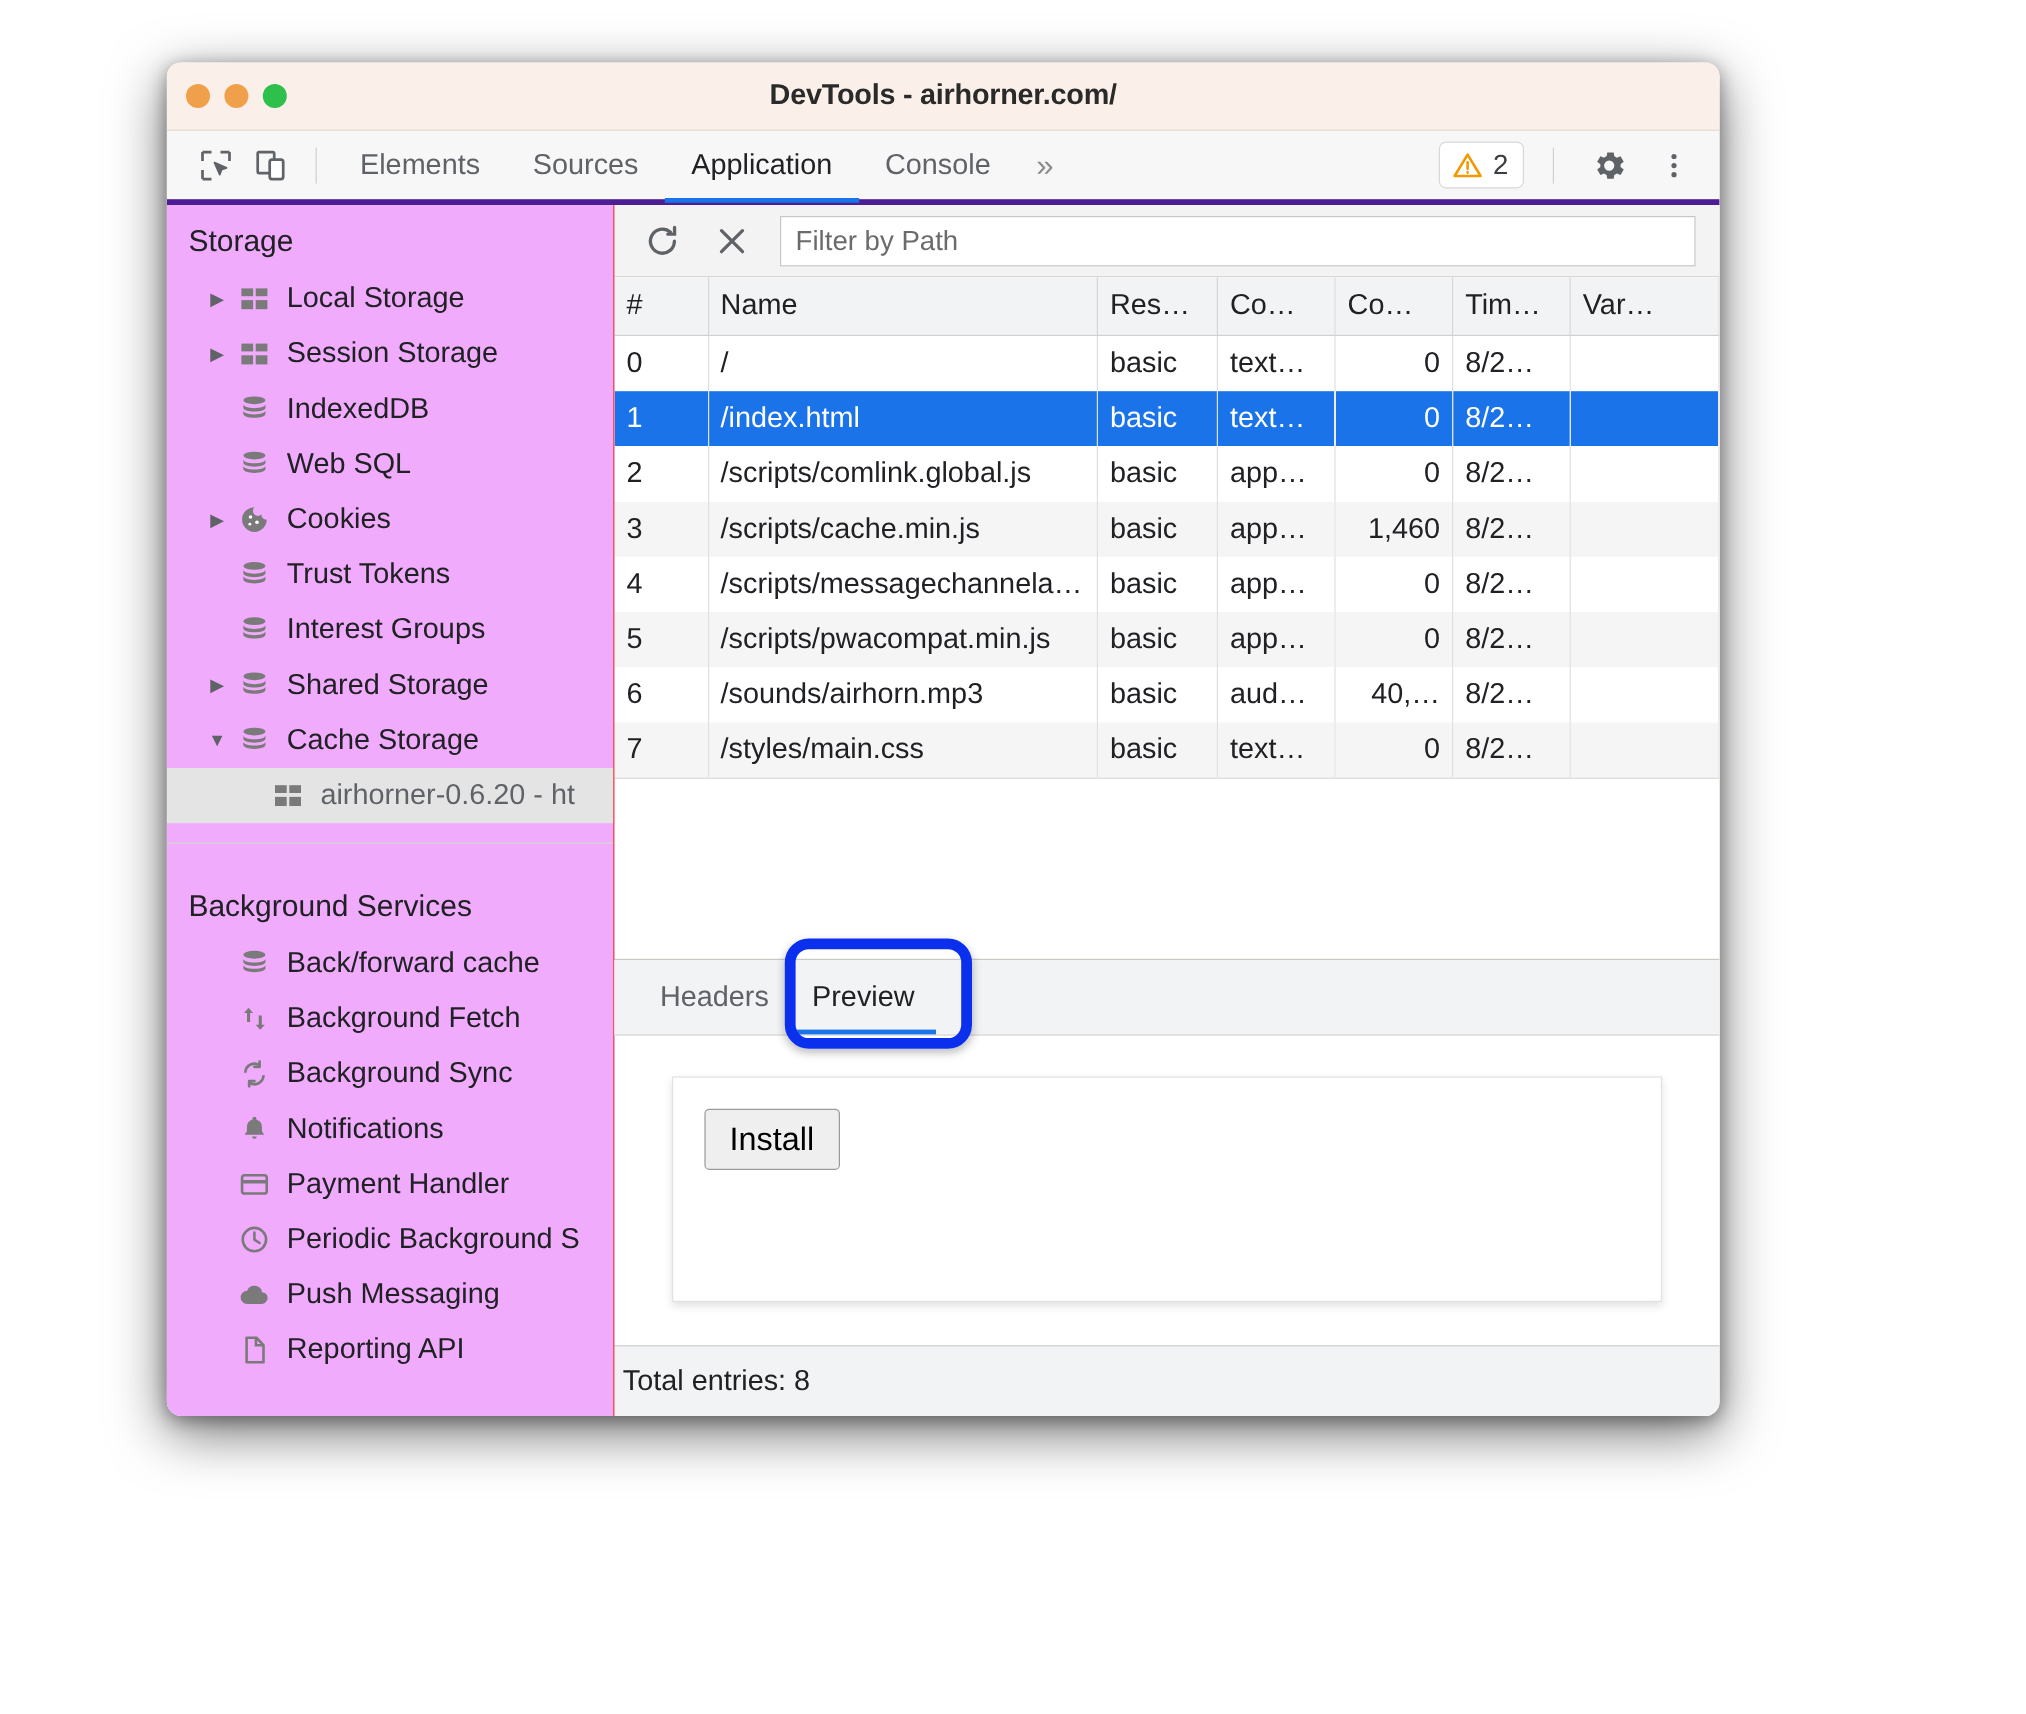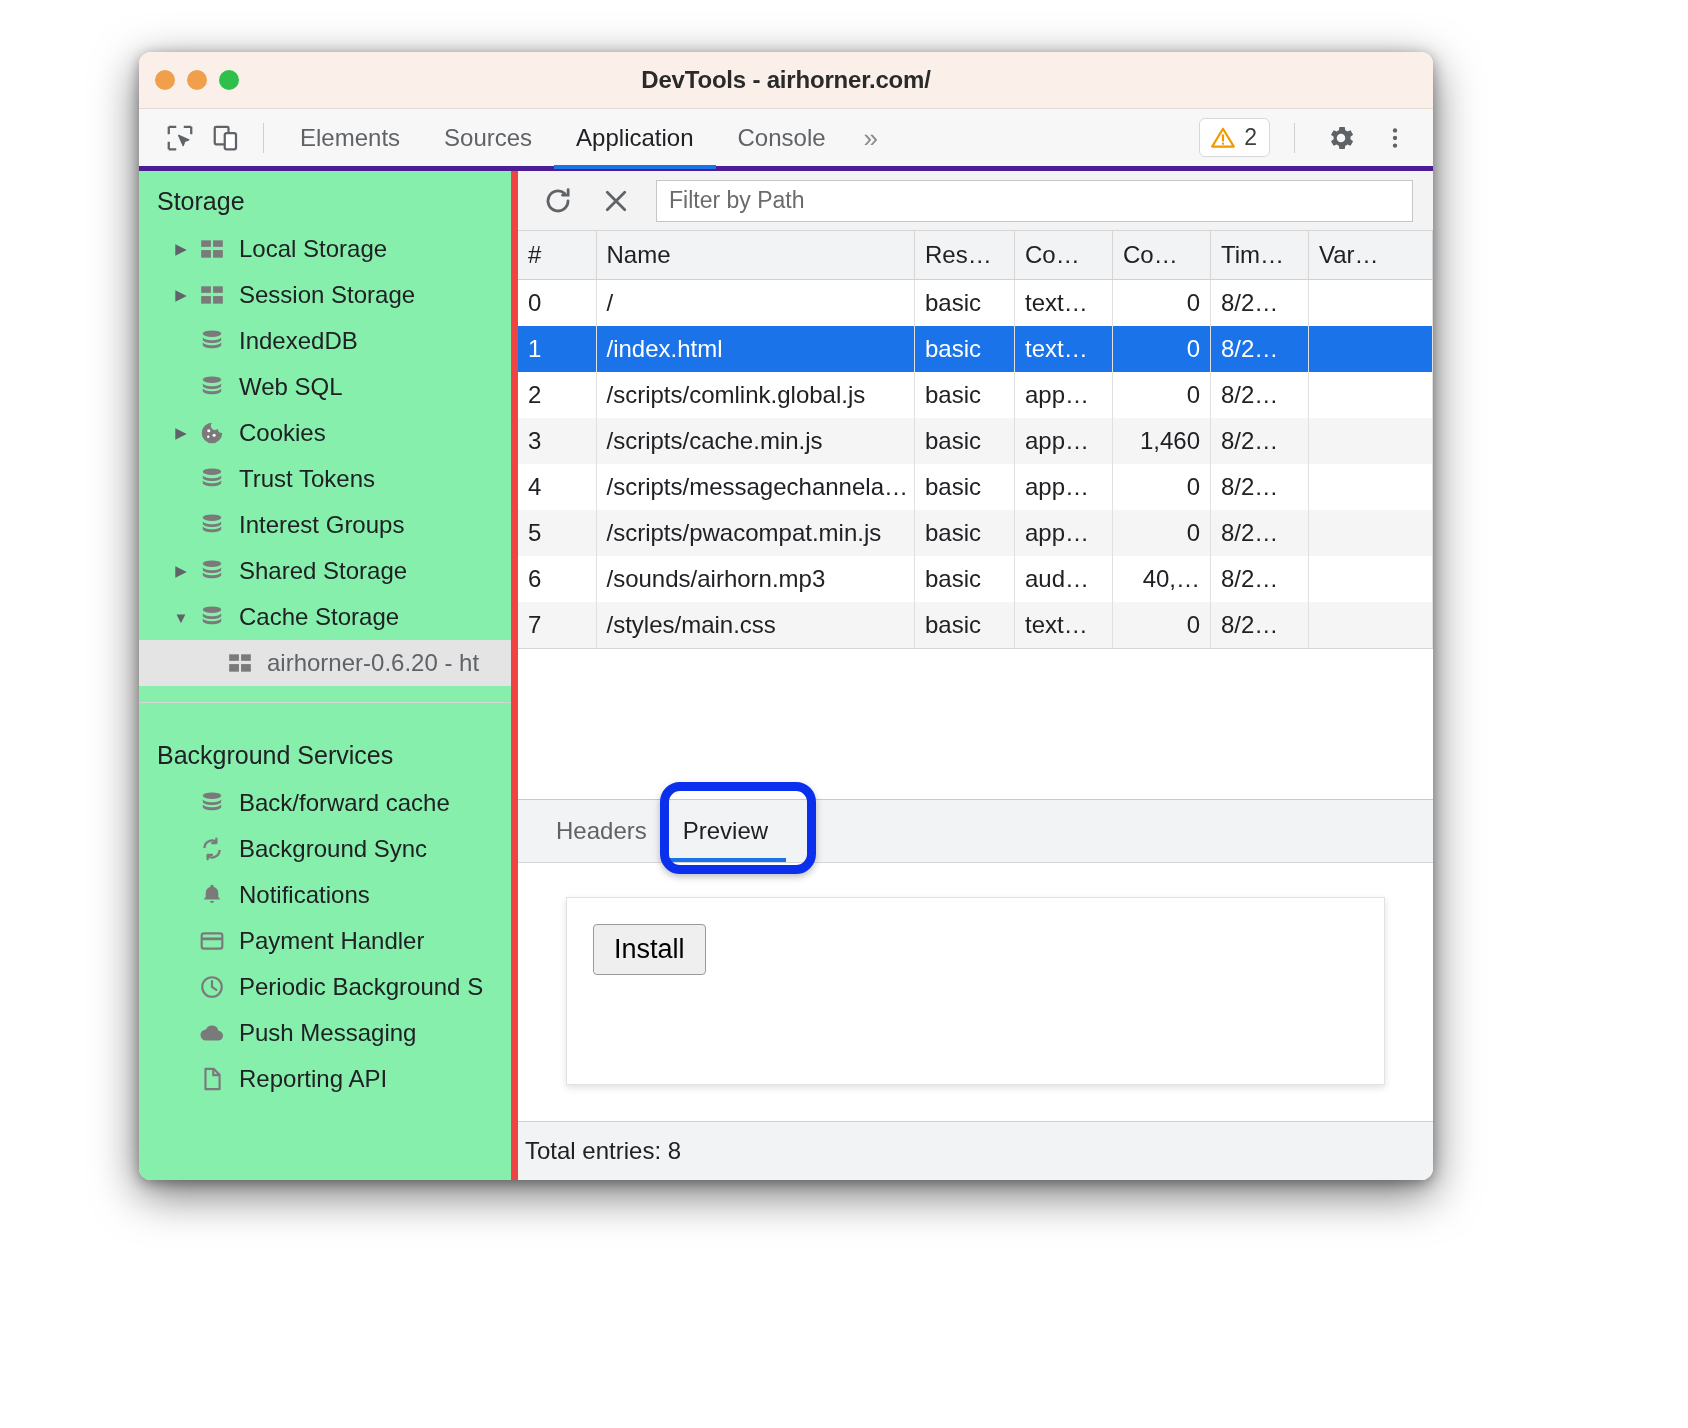--- a/index.html
+++ b/index.html
@@ -125,22 +125,22 @@
   .body {
     flex: 1 1 auto;
     display: flex;
     min-height: 0;
   }
 
   
   .sidebar {
     width: 372px;
     flex: 0 0 372px;
-    background: #86efac;
-    border-right: 7px solid #ef4444;
+    background: #f0abfc;
+    border-right: 1px solid #ef4444;
     overflow: hidden;
     position: relative;
   }
   .sec-title {
     font-size: 25px;
     color: #202124;
     padding: 16px 0 10px 18px;
   }
   .tree-item {
     display: flex;
@@ -550,20 +550,30 @@
           <span class="tree-icon">
             <svg width="26" height="26" viewBox="0 0 24 24" fill="#7a7a7a">
                 <ellipse cx="12" cy="5.2" rx="8.5" ry="3"></ellipse>
                 <path d="M3.5 8.2v2.6c0 1.7 3.8 3 8.5 3s8.5-1.3 8.5-3V8.2c0 1.7-3.8 3-8.5 3s-8.5-1.3-8.5-3z"></path>
                 <path d="M3.5 13v2.6c0 1.7 3.8 3 8.5 3s8.5-1.3 8.5-3V13c0 1.7-3.8 3-8.5 3s-8.5-1.3-8.5-3z"></path>
               </svg>
           </span>
           <span class="tree-label">Back/forward cache</span>
         </div>
 
+        <div class="tree-item">
+          <span class="twisty empty">▶</span>
+          <span class="tree-icon">
+            <svg width="26" height="26" viewBox="0 0 24 24" fill="#7a7a7a">
+                <path d="M7.5 3.5l3.5 4H8.7v7H6.3v-7H4z"></path>
+                <path d="M16.5 20.5l-3.5-4h2.3v-7h2.4v7H20z"></path>
+              </svg>
+          </span>
+          <span class="tree-label">Background Fetch</span>
+        </div>
 
         <div class="tree-item">
           <span class="twisty empty">▶</span>
           <span class="tree-icon">
             <svg width="26" height="26" viewBox="0 0 24 24" fill="none" stroke="#7a7a7a" stroke-width="2.1">
               <path d="M5 11a7 7 0 0111.5-5.2"></path>
                 <path d="M19 13a7 7 0 01-11.5 5.2"></path>
               <path d="M16 2.5v4h-4" stroke-linecap="round" stroke-linejoin="round"></path>
               <path d="M8 21.5v-4h4" stroke-linecap="round" stroke-linejoin="round"></path>
             </svg>

